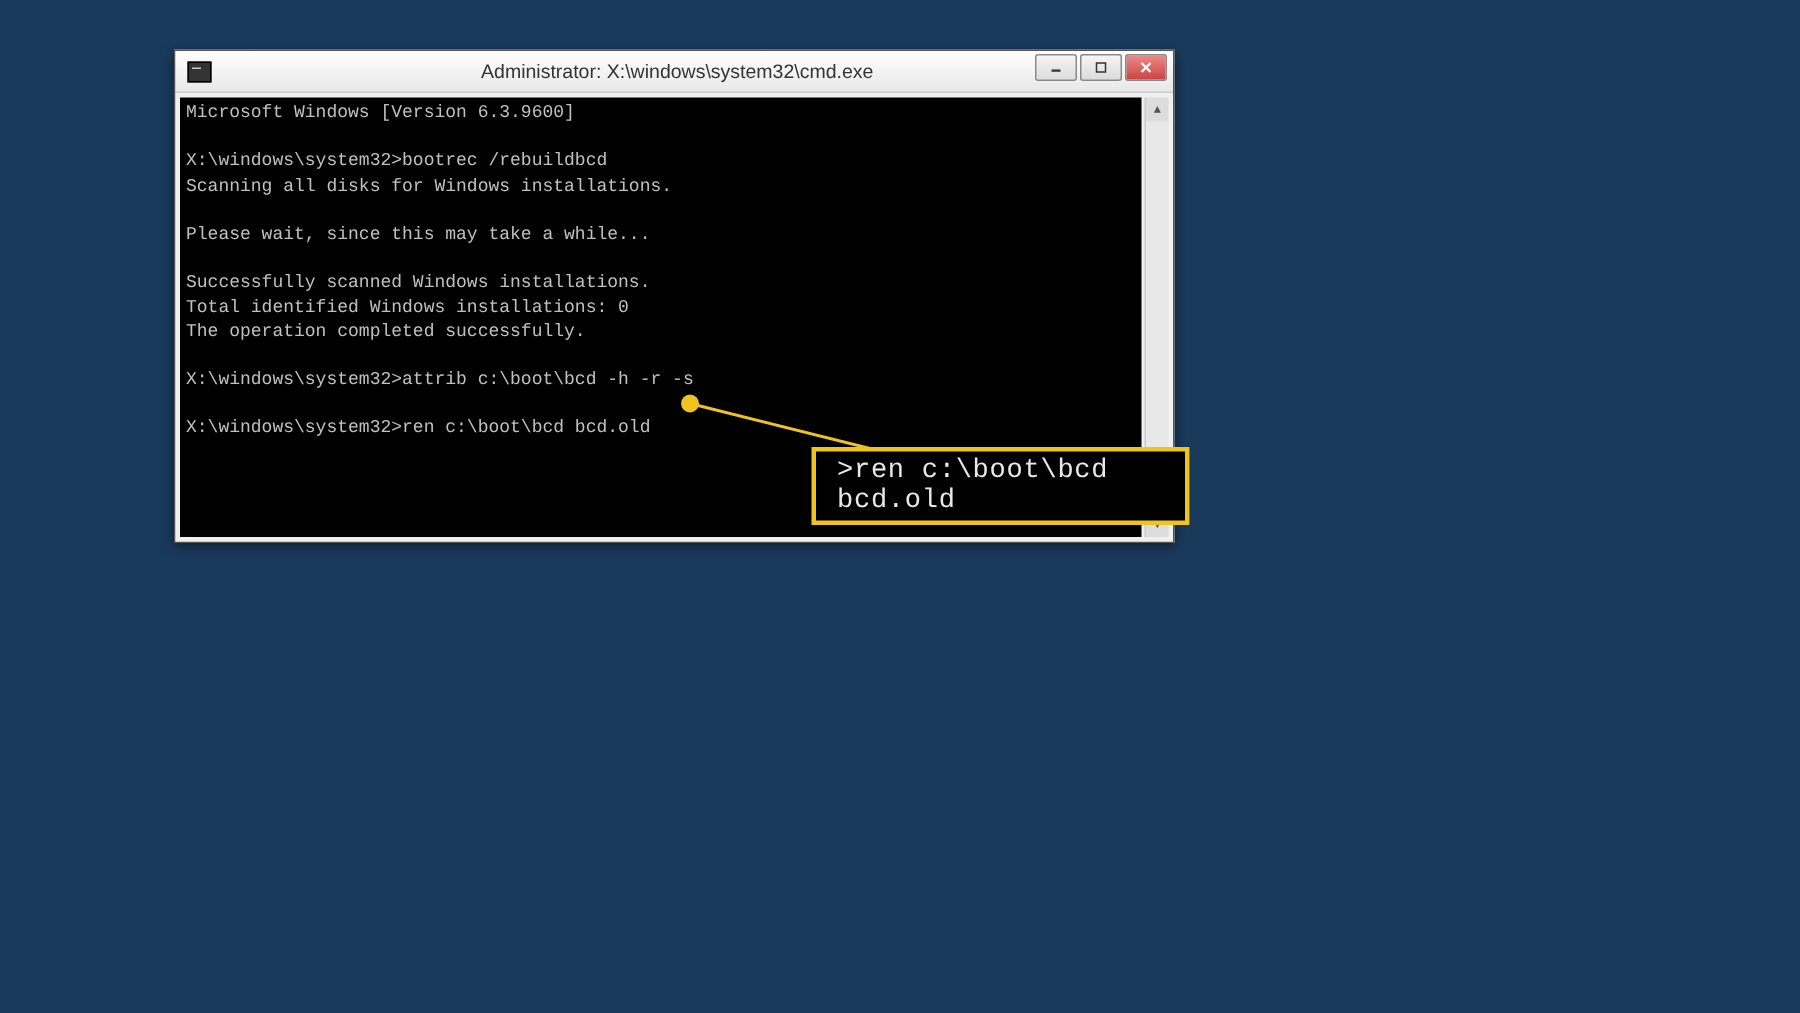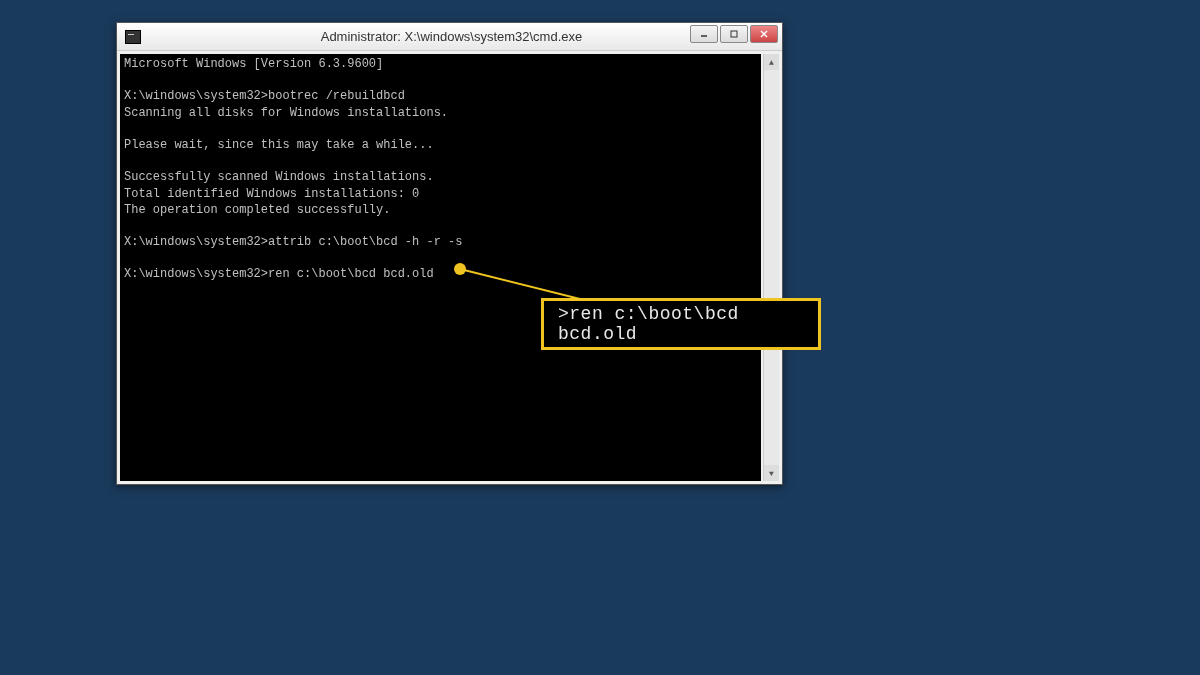--- a/index.html
+++ b/index.html
@@ -11,23 +11,23 @@
       width: 1200px;
       height: 675px;
       background: #1a3a5c;
       position: relative;
       overflow: hidden;
       font-family: "Consolas", "Courier New", monospace;
     }
     .cmd-window {
       position: absolute;
       left: 116px;
-      top: 22px;
+      top: 33px;
       width: 667px;
-      height: 463px;
+      height: 329px;
       background: #f0f0f0;
       border: 1px solid #555;
       box-shadow: 0 2px 8px rgba(0,0,0,0.5);
     }
     .titlebar {
       height: 28px;
       background: linear-gradient(to bottom, #ffffff, #e8e8e8);
       border-bottom: 1px solid #ccc;
       display: flex;
       align-items: center;
@@ -121,21 +121,21 @@
       cursor: pointer;
     }
     .scroll-arrow.bottom {
       position: absolute;
       bottom: 0;
     }
     .callout-box {
       position: absolute;
       left: 541px;
       top: 298px;
-      width: 280px;
+      width: 252px;
       height: 52px;
       background: #000;
       border: 3px solid #f0c420;
       display: flex;
       align-items: center;
       padding: 0 14px;
       font-family: "Consolas", "Courier New", monospace;
       font-size: 18px;
       color: #e8e8e8;
       letter-spacing: 0.5px;

